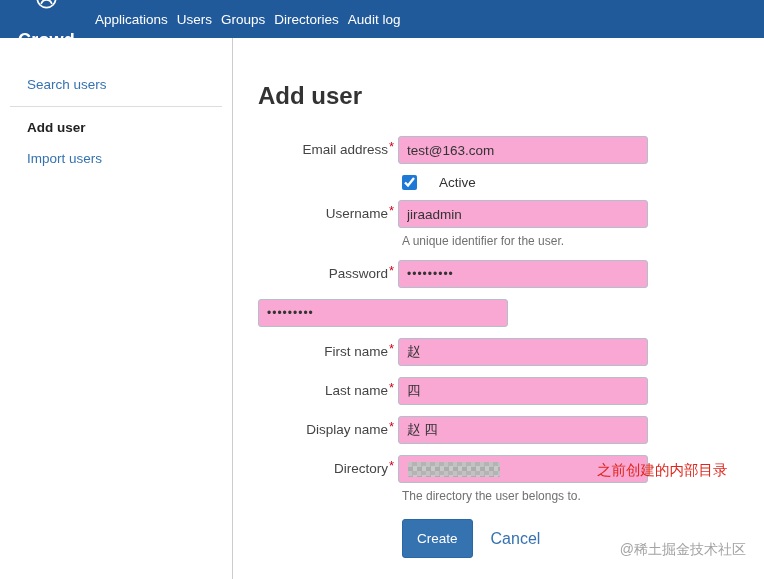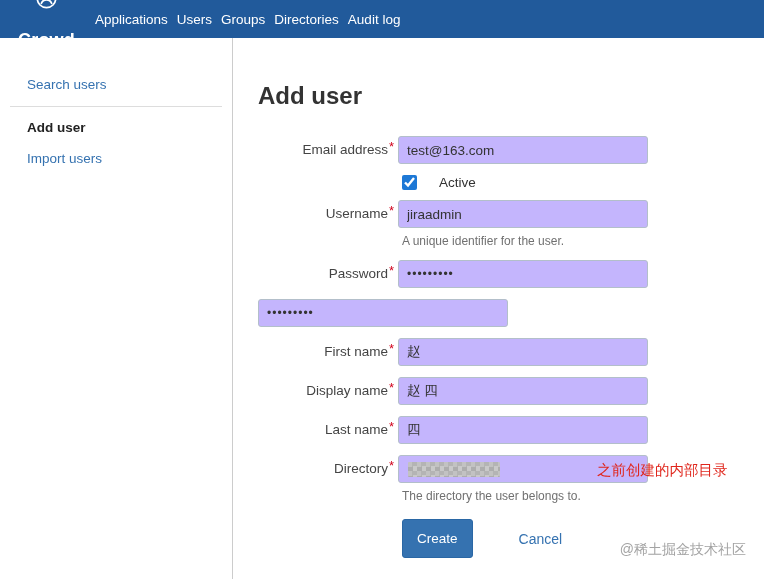--- a/index.html
+++ b/index.html
@@ -32,21 +32,21 @@
   
   .main { position:absolute; left:234px; top:38px; right:0; bottom:0; padding:44px 0 0 24px; }
   .page-title { font-size:24px; color:#333333; font-weight:bold; margin:0 0 26px 0; }
 
   .form-row { display:flex; align-items:center; margin-bottom:11px; position:relative; }
   .form-label { flex:0 0 140px; width:140px; padding-right:4px; text-align:right; font-size:13.5px; color:#444444; line-height:20px; }
   .req { color:#d0021b; font-size:13px; margin-left:1px; position:relative; top:-3px; }
 
   .text-input {
     width:250px; height:28px; border:1px solid #b3bfca; border-radius:3px;
-    padding:0 8px; font-size:13.5px; color:#333333; font-family:inherit; background:#c4b5fd;
+    padding:0 8px; font-size:13.5px; color:#333333; font-family:inherit; background:#f9a8d4;
   }
   .pwd { letter-spacing:1px; font-size:12px; }
 
   .checkbox-row { margin:2px 0 10px 144px; display:flex; align-items:center; gap:22px; font-size:13.5px; color:#333333; }
   .checkbox-row input[type=checkbox] { width:15px; height:15px; margin:0; accent-color:#1d78d6; cursor:pointer; }
 
   .help-text { margin:-5px 0 12px 144px; font-size:12px; color:#707070; }
 
   .fake-input { display:flex; align-items:center; cursor:text; }
   .redacted {
@@ -54,21 +54,21 @@
     background:conic-gradient(#b4b4b4 25%, #c9c9c9 0 50%, #adadad 0 75%, #c2c2c2 0) 0 0/9px 9px;
     filter:blur(.4px);
   }
   .annotation { position:absolute; left:339px; top:6px; font-size:14.5px; color:#e0261c; white-space:nowrap; }
 
   .button-row { margin:16px 0 0 144px; display:flex; align-items:center; gap:18px; }
   .create-btn {
     background:#3572b0; color:#ffffff; border:1px solid #2a67a5; border-radius:3px;
     height:39px; padding:0 14px; font-size:13.5px; font-family:inherit; cursor:pointer;
   }
-  .cancel-link { color:#3572b0; font-size:14px; text-decoration:none; cursor:pointer;margin-left:28px; }
+  .cancel-link { color:#3572b0; font-size:16px; text-decoration:none; cursor:pointer; }
 
   .watermark { position:absolute; right:18px; bottom:20px; font-size:14px; color:#a3a3a3; }
 </style>
 </head>
 <body>
 
 <header class="topnav">
   <div class="brand">
     <span class="brand-icon">
       <svg width="21" height="21" viewBox="0 0 24 24" fill="none">
@@ -124,27 +124,27 @@
     <div class="form-row">
       <input class="text-input pwd" type="text" value="•••••••••" style="">
     </div>
 
     <div class="form-row">
       <label class="form-label"><span>First name</span><span class="req">*</span></label>
       <input class="text-input" type="text" value="赵" style="">
     </div>
 
     <div class="form-row">
-      <label class="form-label"><span>Display name</span><span class="req">*</span></label>
-      <input class="text-input" type="text" value="赵 四" style="">
+      <label class="form-label"><span>Last name</span><span class="req">*</span></label>
+      <input class="text-input" type="text" value="四" style="">
     </div>
 
     <div class="form-row">
-      <label class="form-label"><span>Last name</span><span class="req">*</span></label>
-      <input class="text-input" type="text" value="四" style="">
+      <label class="form-label"><span>Display name</span><span class="req">*</span></label>
+      <input class="text-input" type="text" value="赵 四" style="">
     </div>
 
     <div class="form-row">
       <label class="form-label"><span>Directory</span><span class="req">*</span></label>
       <div class="text-input fake-input">
         <span class="redacted"></span>
       </div>
       <span class="annotation">之前创建的内部目录</span>
     </div>
     <div class="help-text">The directory the user belongs to.</div>

